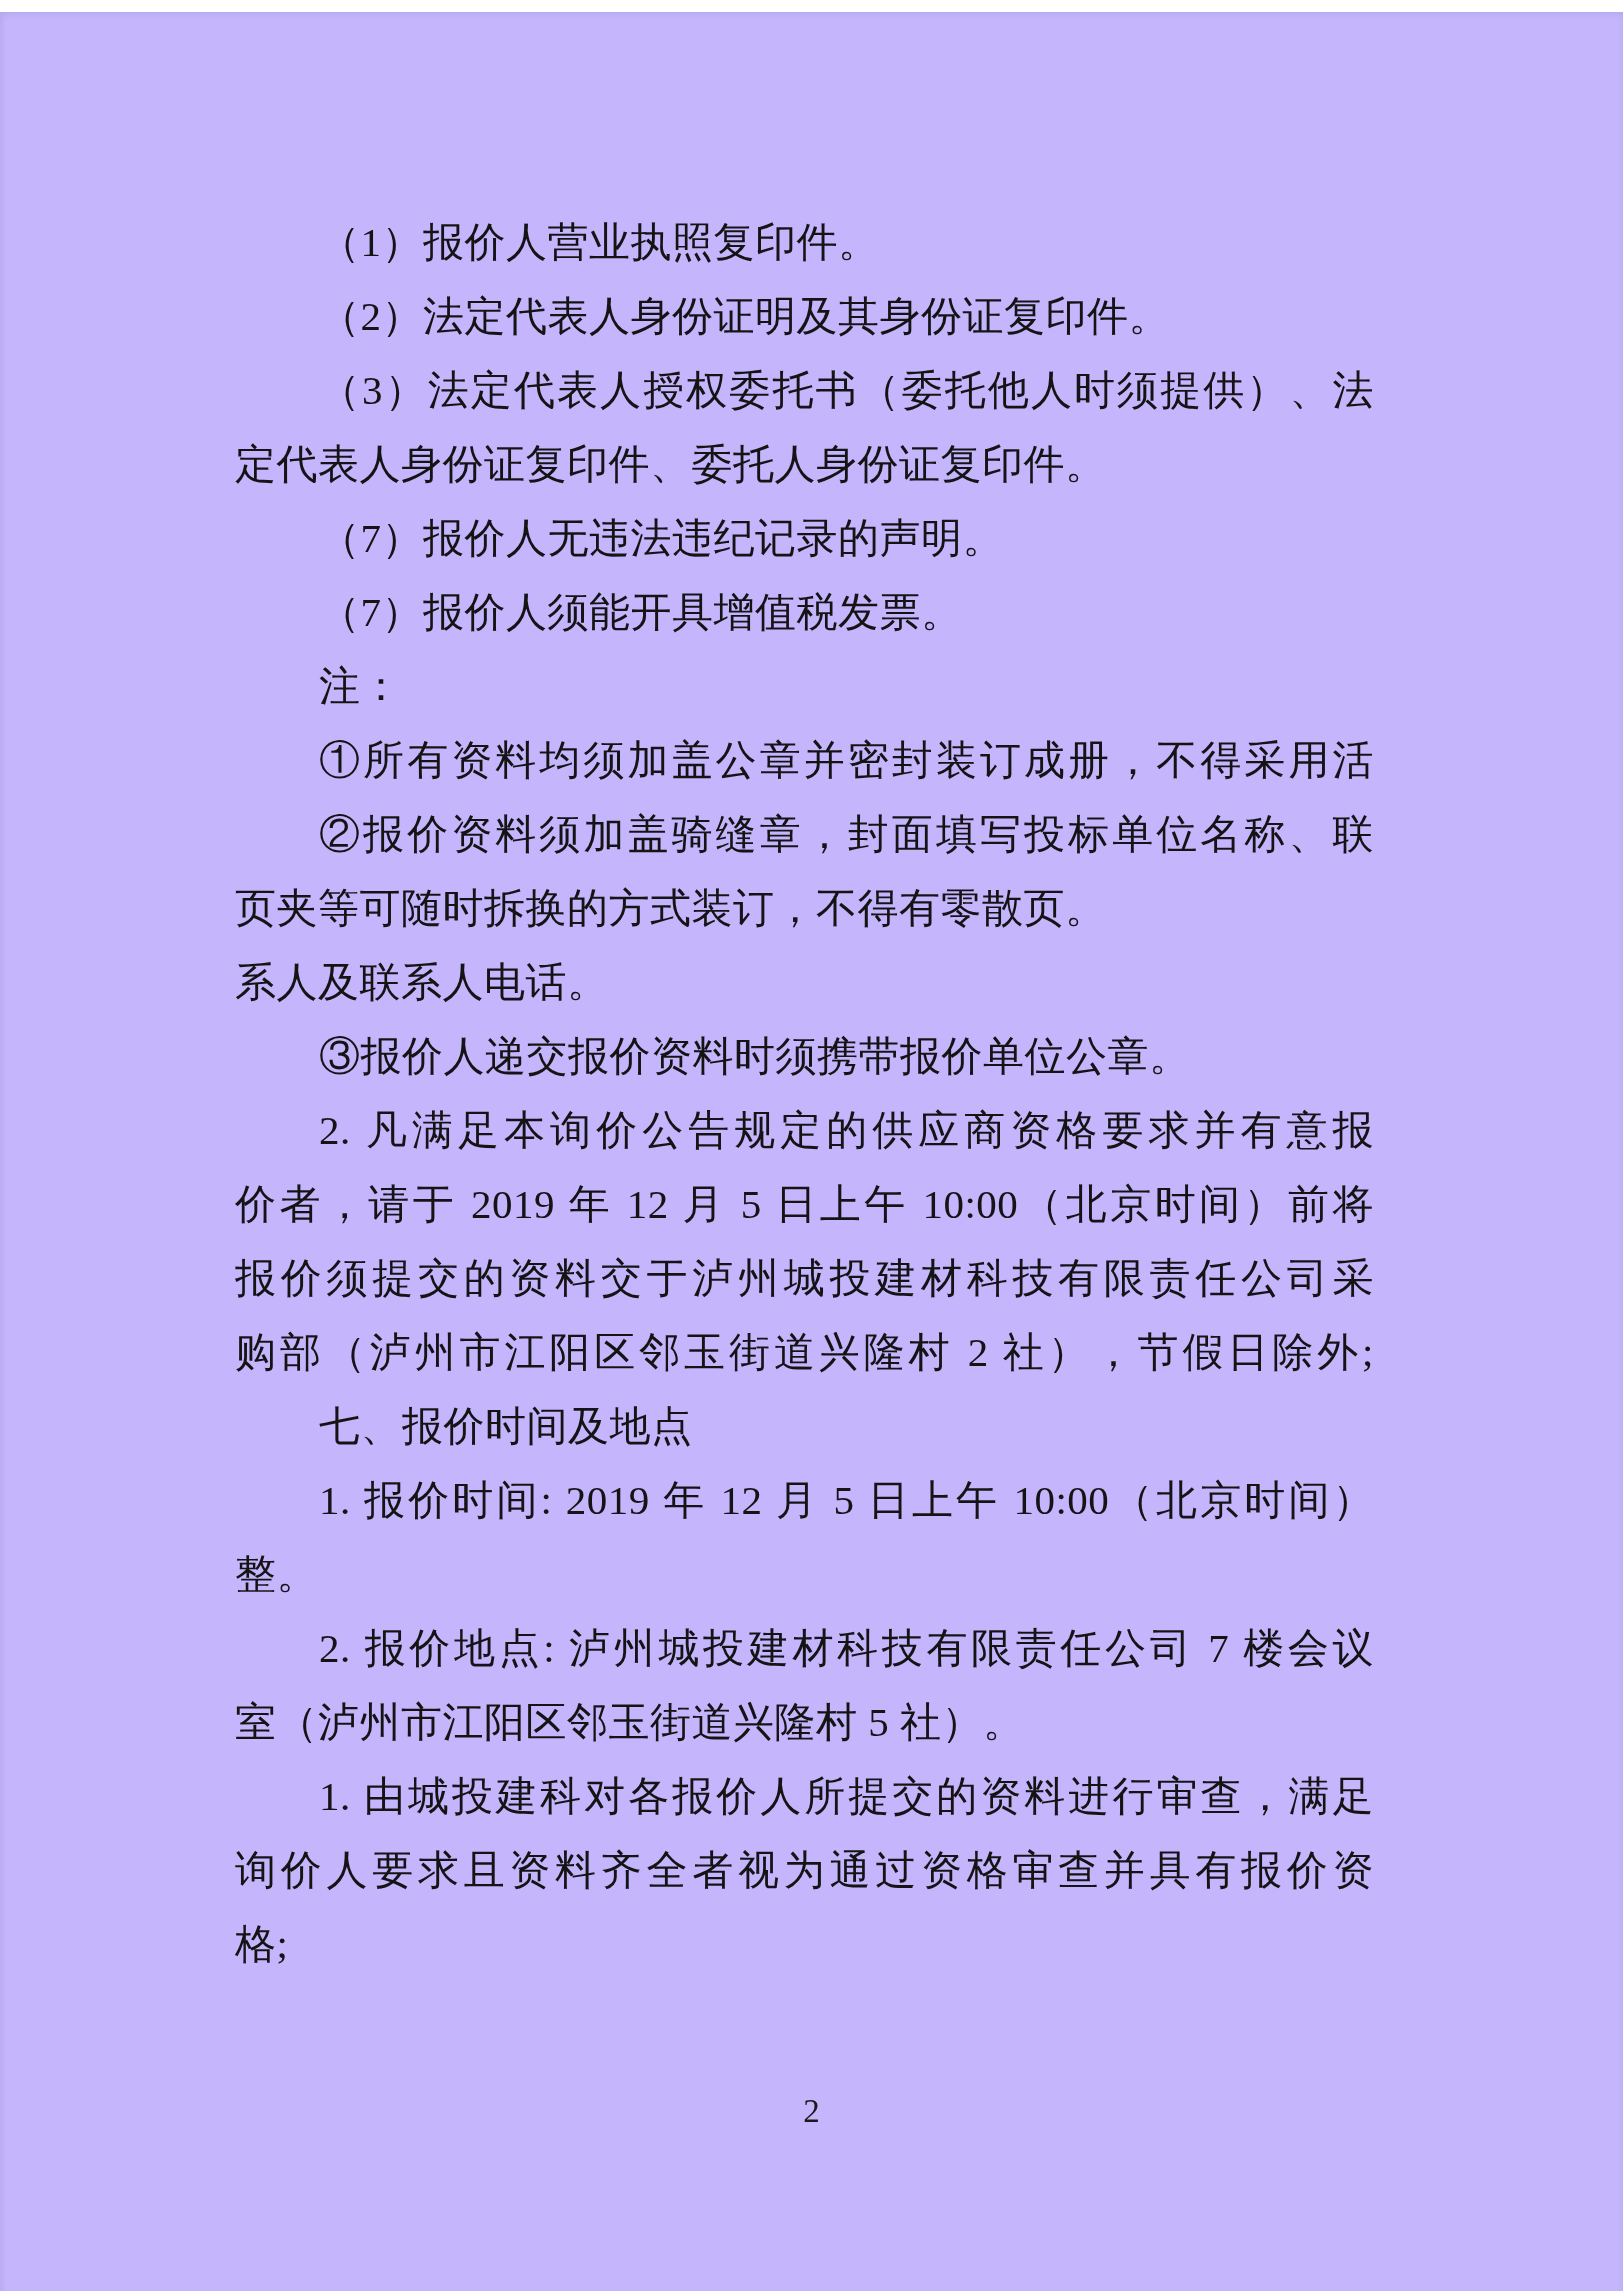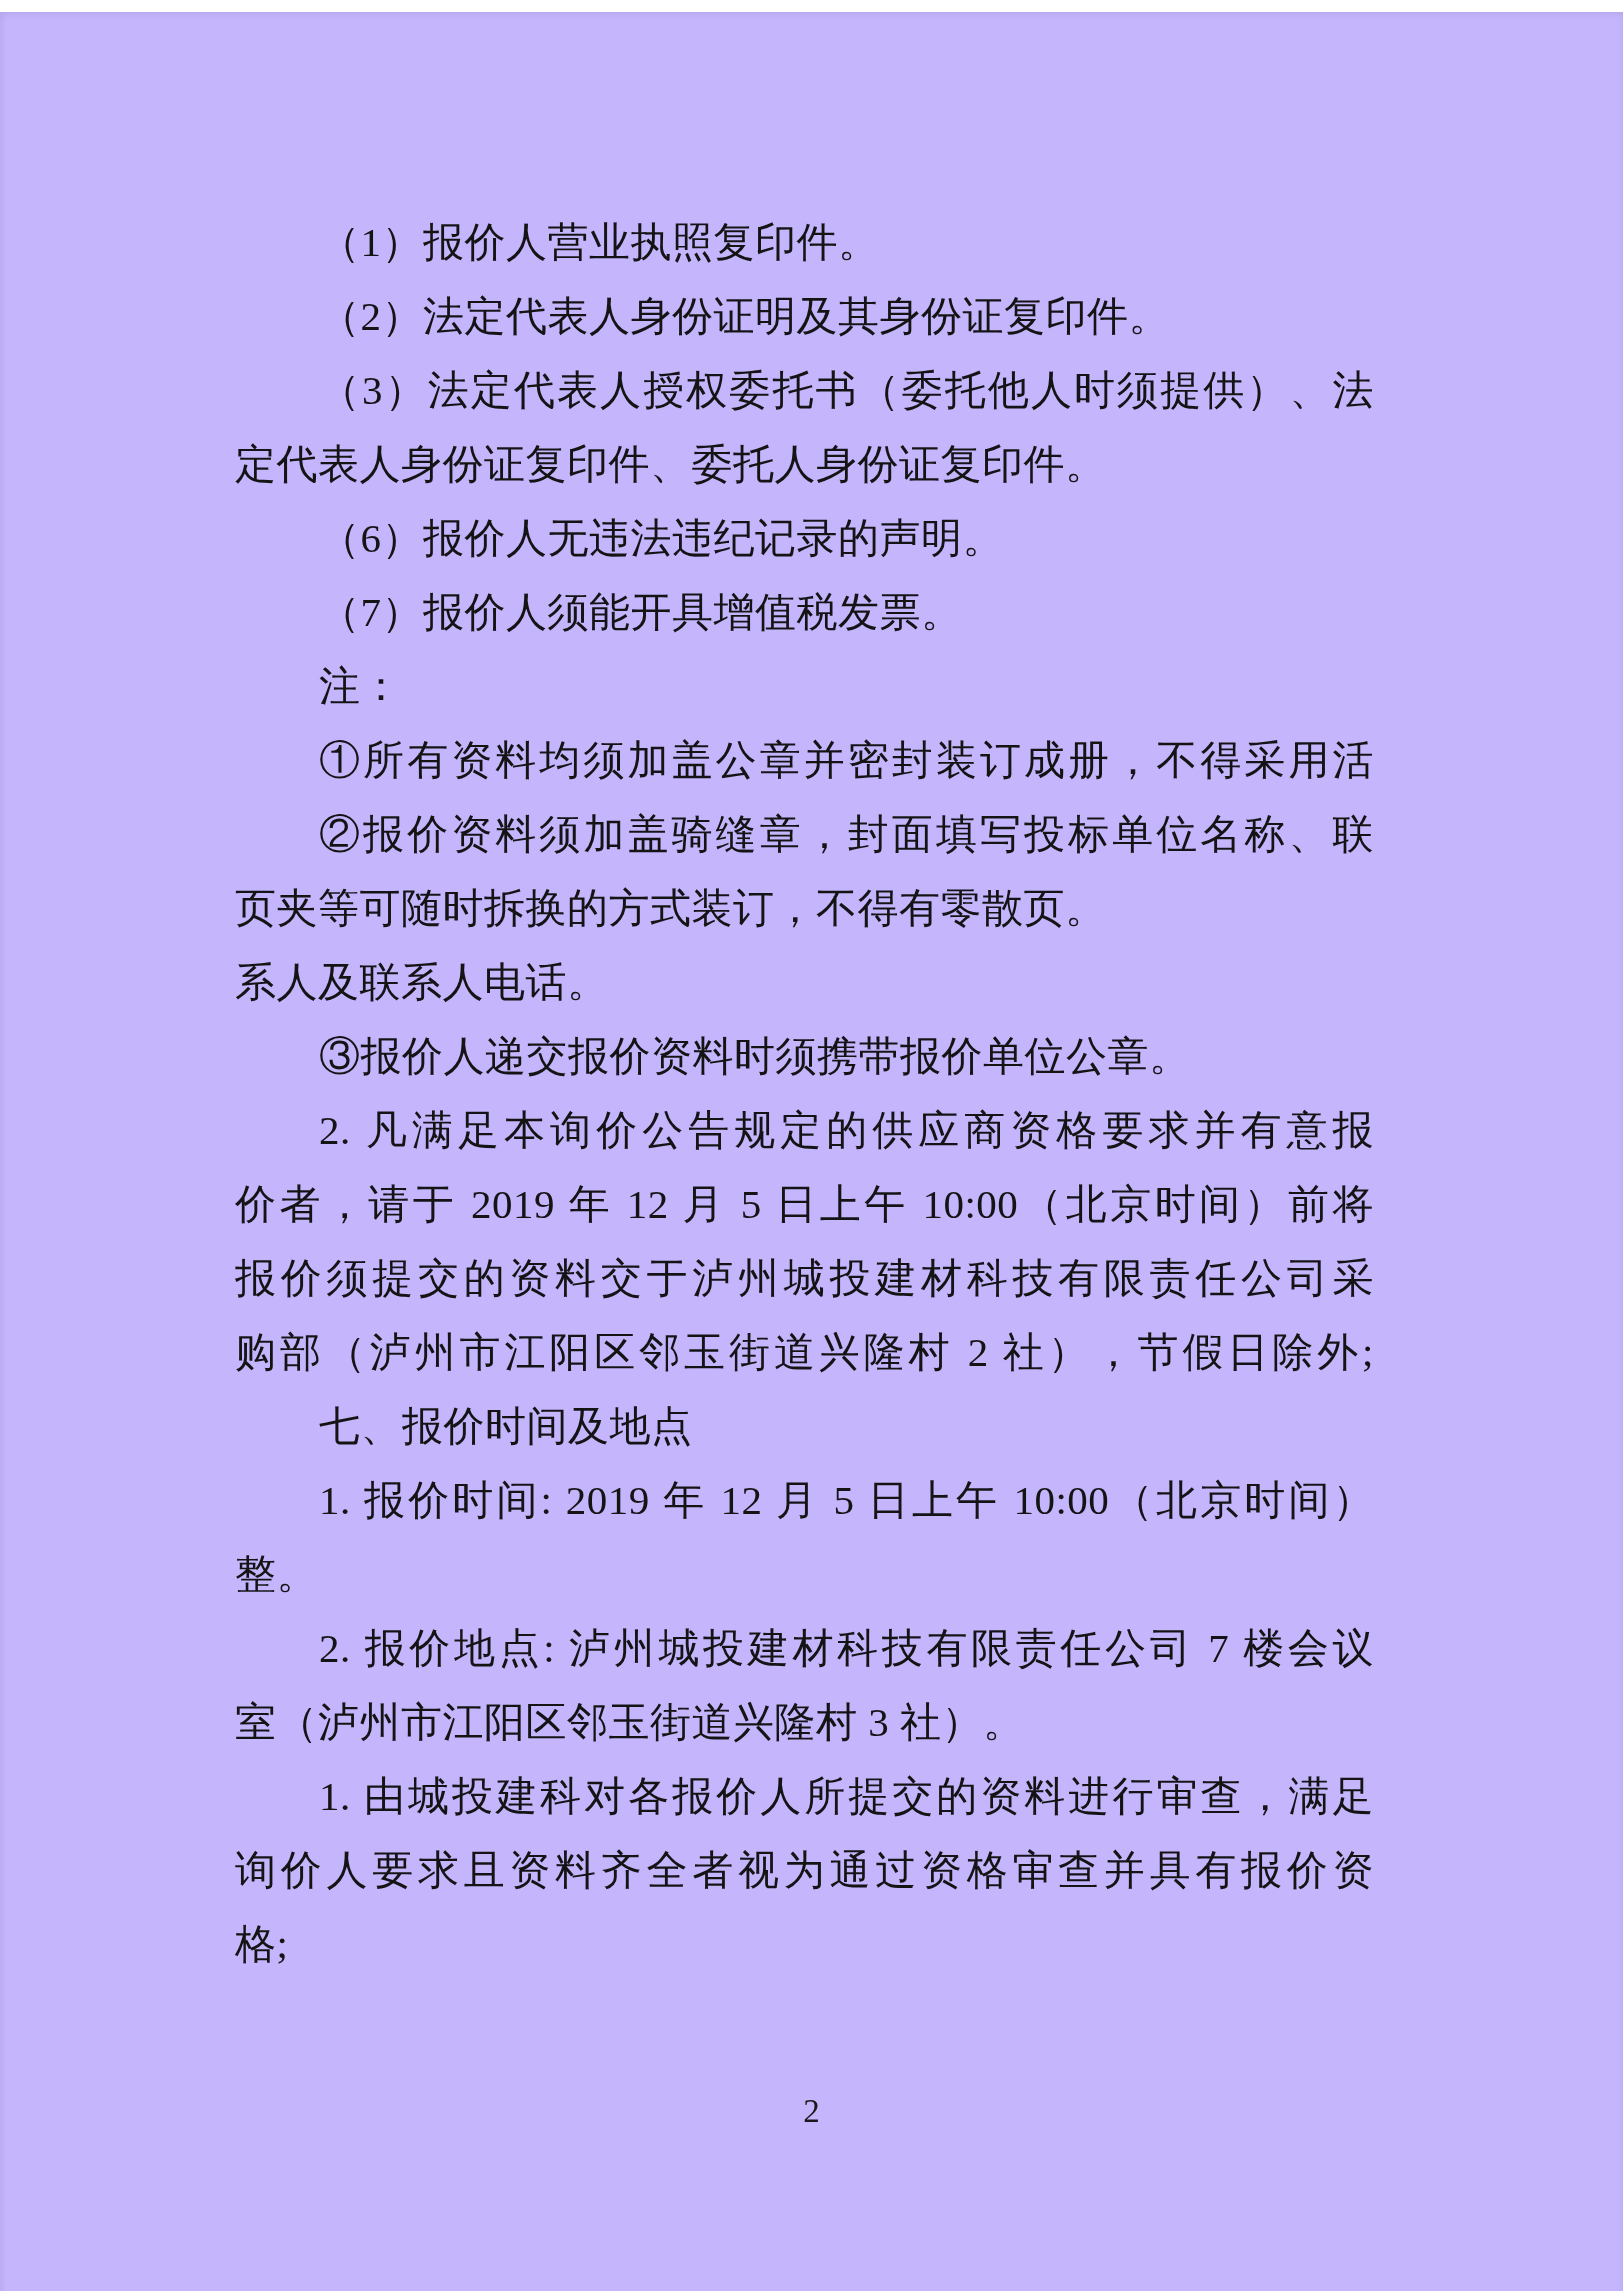--- a/index.html
+++ b/index.html
@@ -53,36 +53,36 @@
 </style>
 </head>
 <body>
 
 <div class="page">
   <div class="content">
     <p class="ln ind">（1）报价人营业执照复印件。</p>
     <p class="ln ind">（2）法定代表人身份证明及其身份证复印件。</p>
     <p class="ln ind j">（3）法定代表人授权委托书（委托他人时须提供）、法</p>
     <p class="ln">定代表人身份证复印件、委托人身份证复印件。</p>
-    <p class="ln ind">（6）报价人无违法违纪记录的声明。</p>
+    <p class="ln ind">（7）报价人无违法违纪记录的声明。</p>
     <p class="ln ind">（7）报价人须能开具增值税发票。</p>
     <p class="ln ind">注：</p>
     <p class="ln ind j">①所有资料均须加盖公章并密封装订成册，不得采用活</p>
     <p class="ln ind j">②报价资料须加盖骑缝章，封面填写投标单位名称、联</p>
     <p class="ln">页夹等可随时拆换的方式装订，不得有零散页。</p>
     <p class="ln">系人及联系人电话。</p>
     <p class="ln ind">③报价人递交报价资料时须携带报价单位公章。</p>
     <p class="ln ind j">2. 凡满足本询价公告规定的供应商资格要求并有意报</p>
     <p class="ln j">价者，请于 2019 年 12 月 5 日上午 10:00（北京时间）前将</p>
     <p class="ln j">报价须提交的资料交于泸州城投建材科技有限责任公司采</p>
     <p class="ln j">购部（泸州市江阳区邻玉街道兴隆村 2 社），节假日除外;</p>
     <p class="ln ind b">七、报价时间及地点</p>
     <p class="ln ind j">1. 报价时间: 2019 年 12 月 5 日上午 10:00（北京时间）</p>
     <p class="ln">整。</p>
     <p class="ln ind j">2. 报价地点: 泸州城投建材科技有限责任公司 7 楼会议</p>
-    <p class="ln">室（泸州市江阳区邻玉街道兴隆村 3 社）。</p>
+    <p class="ln">室（泸州市江阳区邻玉街道兴隆村 5 社）。</p>
     <p class="ln ind j">1. 由城投建科对各报价人所提交的资料进行审查，满足</p>
     <p class="ln j">询价人要求且资料齐全者视为通过资格审查并具有报价资</p>
     <p class="ln">格;</p>
   </div>
   <div class="pagenum">2</div>
 </div>
 
 
 </body></html>

